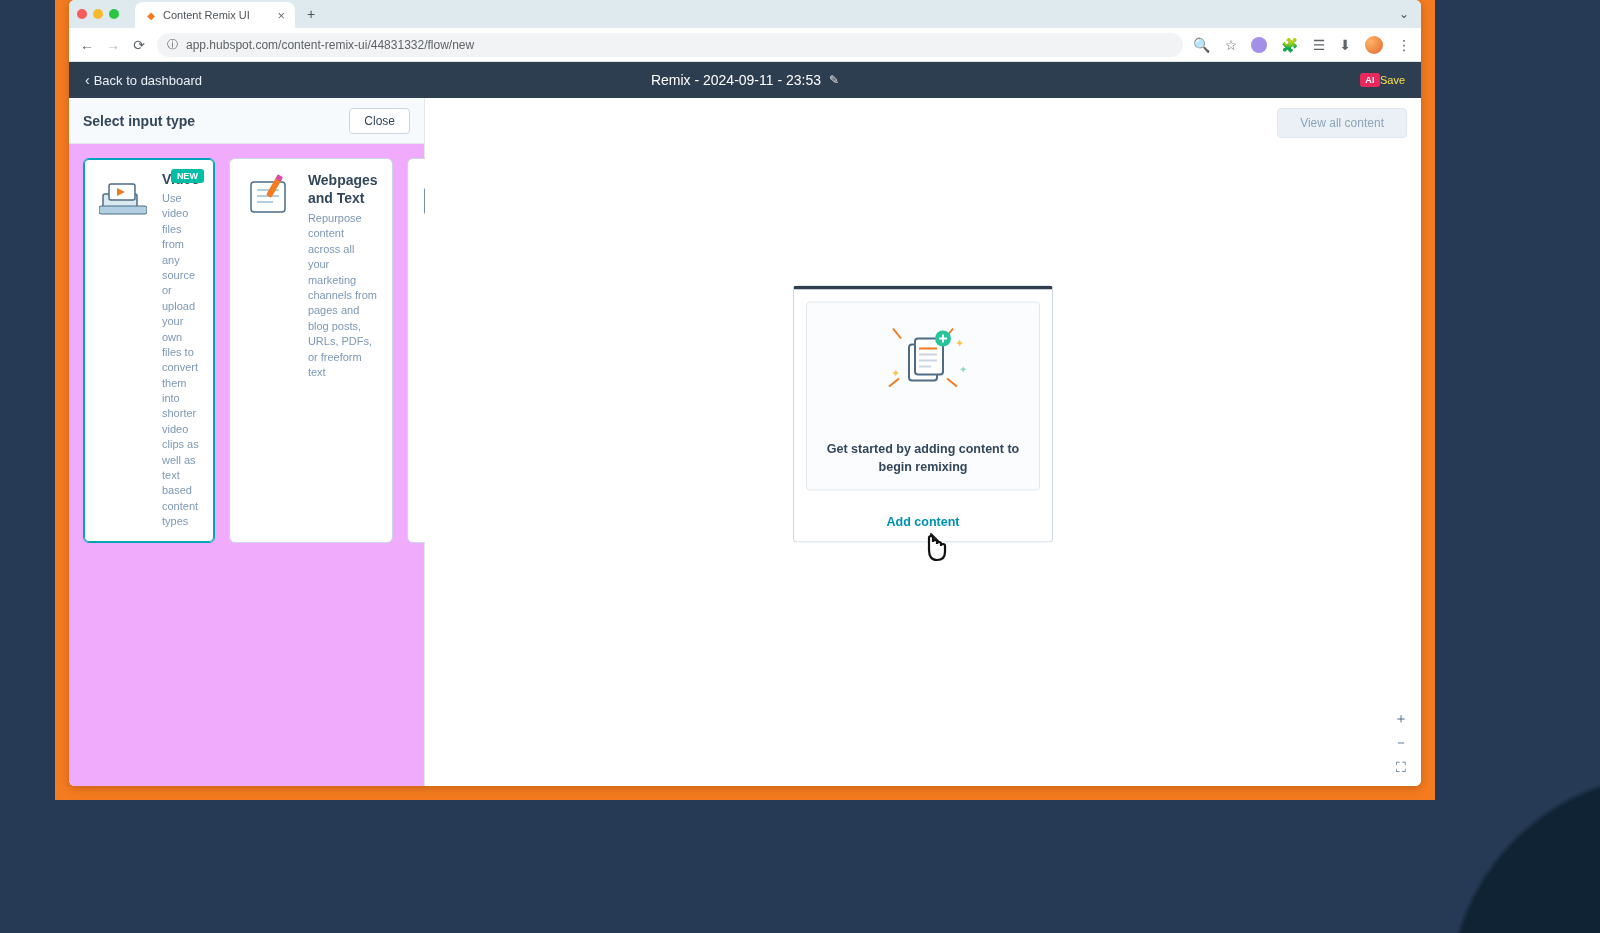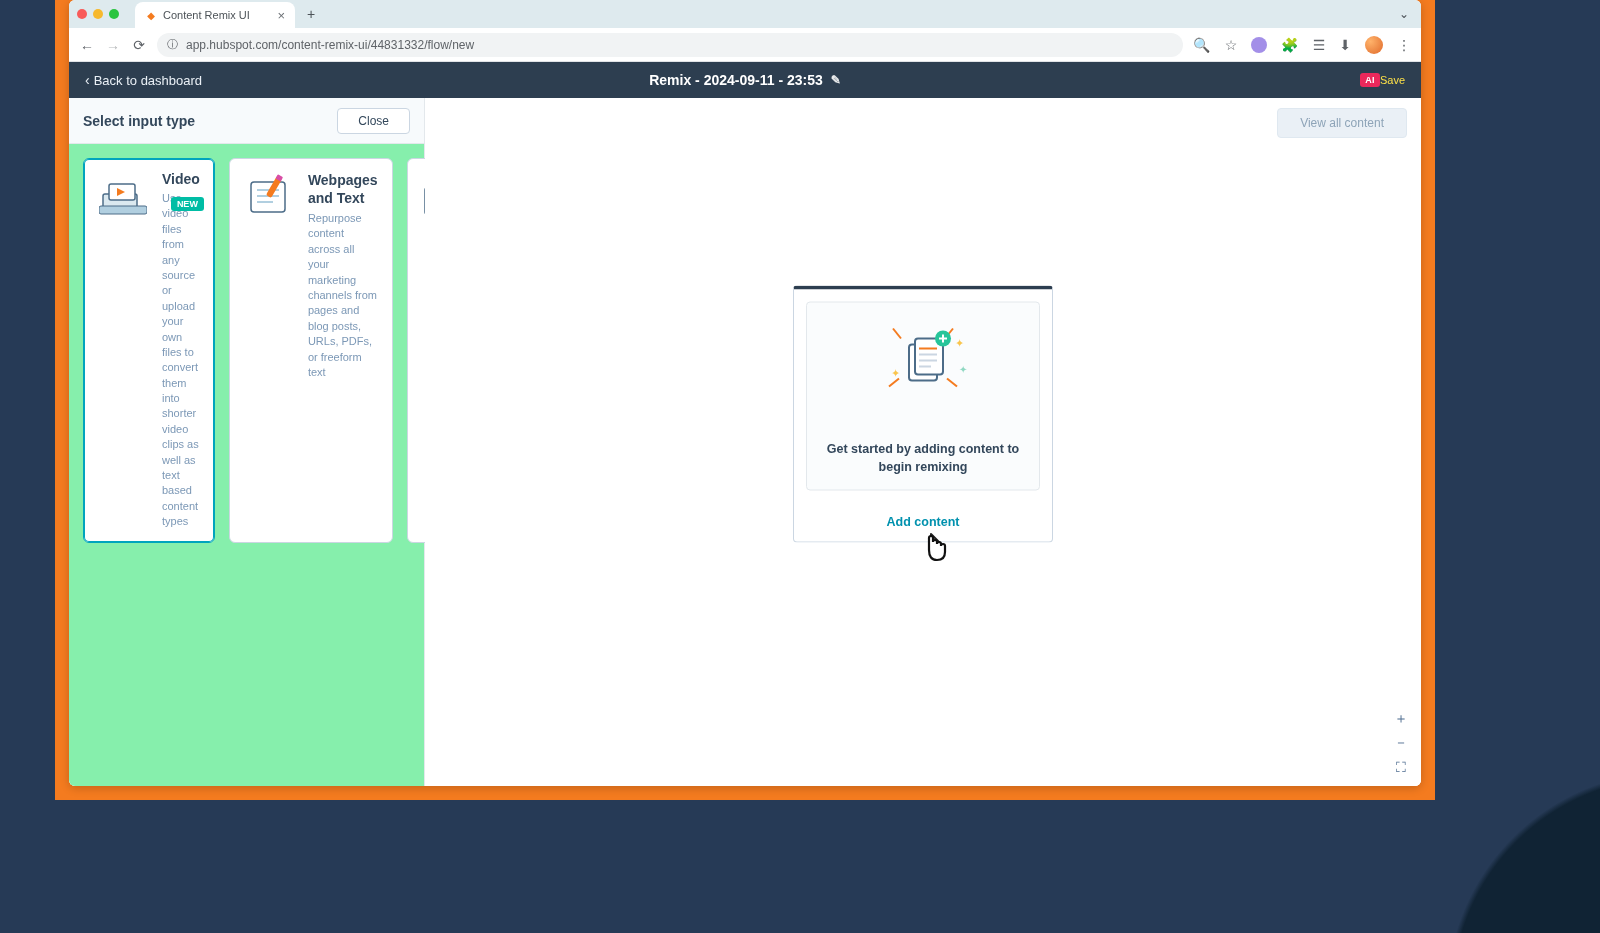--- a/index.html
+++ b/index.html
@@ -121,59 +121,59 @@
       position: relative;
     }
     .back-link {
       display: inline-flex; align-items: center; gap: 4px;
       color: #eaf0f6; font-weight: 500; cursor: pointer;
     }
     .back-link .chev { font-size: 14px; }
     .title-center {
       position: absolute; left: 50%; transform: translateX(-50%);
       display: flex; align-items: center; gap: 8px;
-      font-weight: 700; font-size: 14px;
+      font-weight: 400; font-size: 14px;
     }
     .pencil-icon { font-size: 12px; opacity: 0.9; }
     .header-right { margin-left: auto; display: flex; align-items: center; }
     .ai-pill {
       background: #eb285b; color: #fff; font-size: 9px;
       padding: 2px 5px; border-radius: 3px; font-weight: 700;
       letter-spacing: 0.3px;
     }
     .save-link { color: #fde047; font-size: 11px; cursor: pointer; }
 
     
     .workspace {
       flex: 1;
       display: flex;
       position: relative;
       background: #fff;
     }
     .sidebar {
       width: 356px;
       border-right: 1px solid #e3e8ec;
-      background: #86efac;
+      background: #f0abfc;
       display: flex;
       flex-direction: column;
     }
     .sidebar-header {
       height: 46px;
       display: flex;
       align-items: center;
       justify-content: space-between;
       padding: 0 14px;
       border-bottom: 1px solid #e3e8ec;
       background:#f7fafc;
     }
     .sidebar-title { font-weight: 600; font-size: 14px; color: #33475b; }
     .close-btn {
       background: #fff; border: 1px solid #cbd6e2;
       border-radius: 4px;
-      padding: 5px 20px; font-size: 12px; color: #33475b; cursor: pointer;
+      padding: 5px 14px; font-size: 12px; color: #33475b; cursor: pointer;
     }
     .cards-wrap { padding: 14px; display: flex; flex-direction: row; gap: 14px; }
     .card {
       border: 1px solid #cbd6e2;
       border-radius: 6px;
       padding: 12px 14px;
       display: flex;
       gap: 14px;
       cursor: pointer;
       background: #fff;
@@ -184,21 +184,21 @@
       width: 50px; height: 50px;
       flex-shrink: 0;
       display:flex; align-items:center; justify-content:center;
     }
     .card-body { flex:1; }
     .card-title-row { display: flex; align-items: center; gap: 8px; }
     .card-title { font-weight: 600; font-size: 14px; color: #33475b; }
     .new-badge {
       background: #00bda5; color: #fff; font-size: 9px; font-weight: 700;
       padding: 2px 6px; border-radius: 3px;
-      position: absolute; right: 10px; top: 10px; margin-top: 28px;
+      position: absolute; right: 10px; top: 10px;
     }
     .card-desc { font-size: 11px; color: #7c98b6; line-height: 1.4; margin-top: 4px; }
 
     
     .canvas {
       flex: 1;
       position: relative;
       background: #fff;
     }
     .canvas-toolbar {

